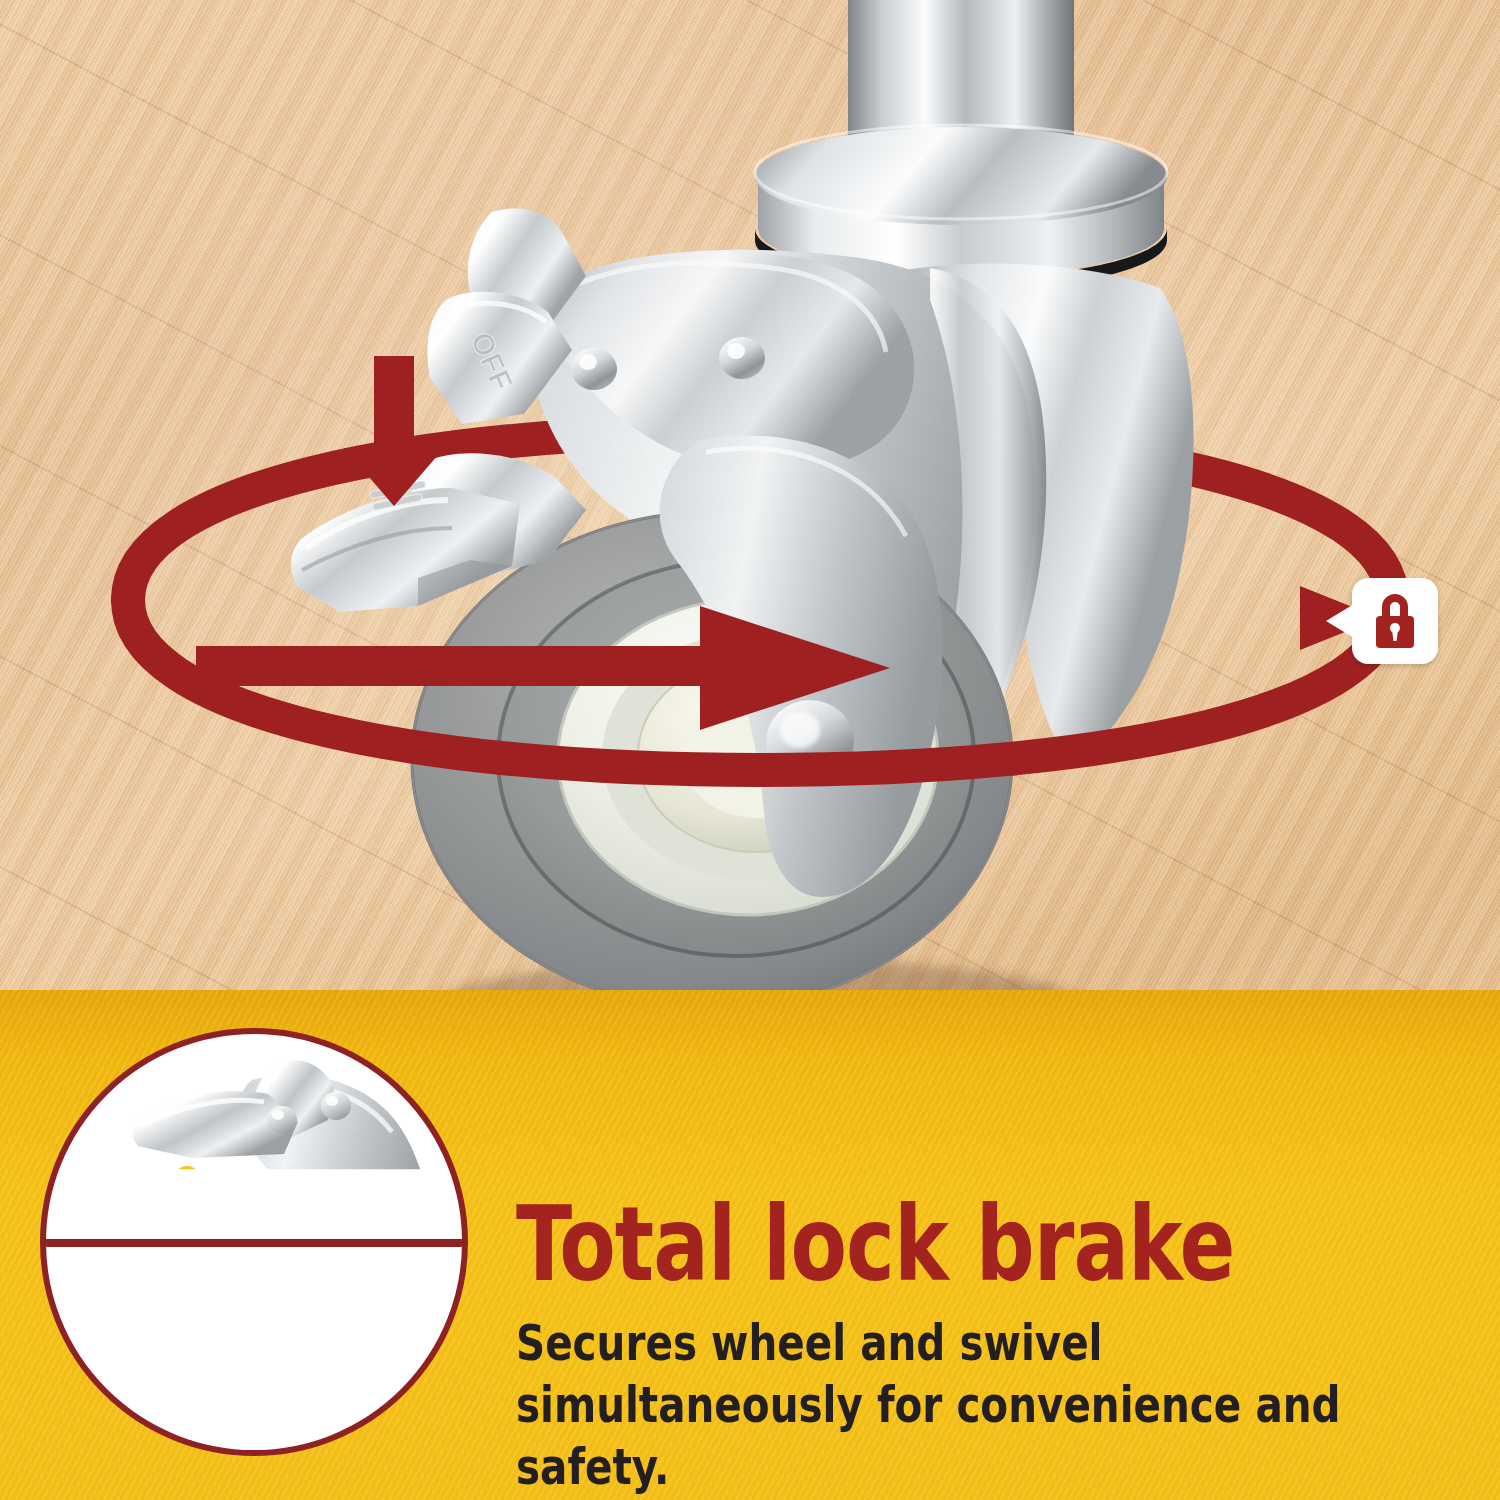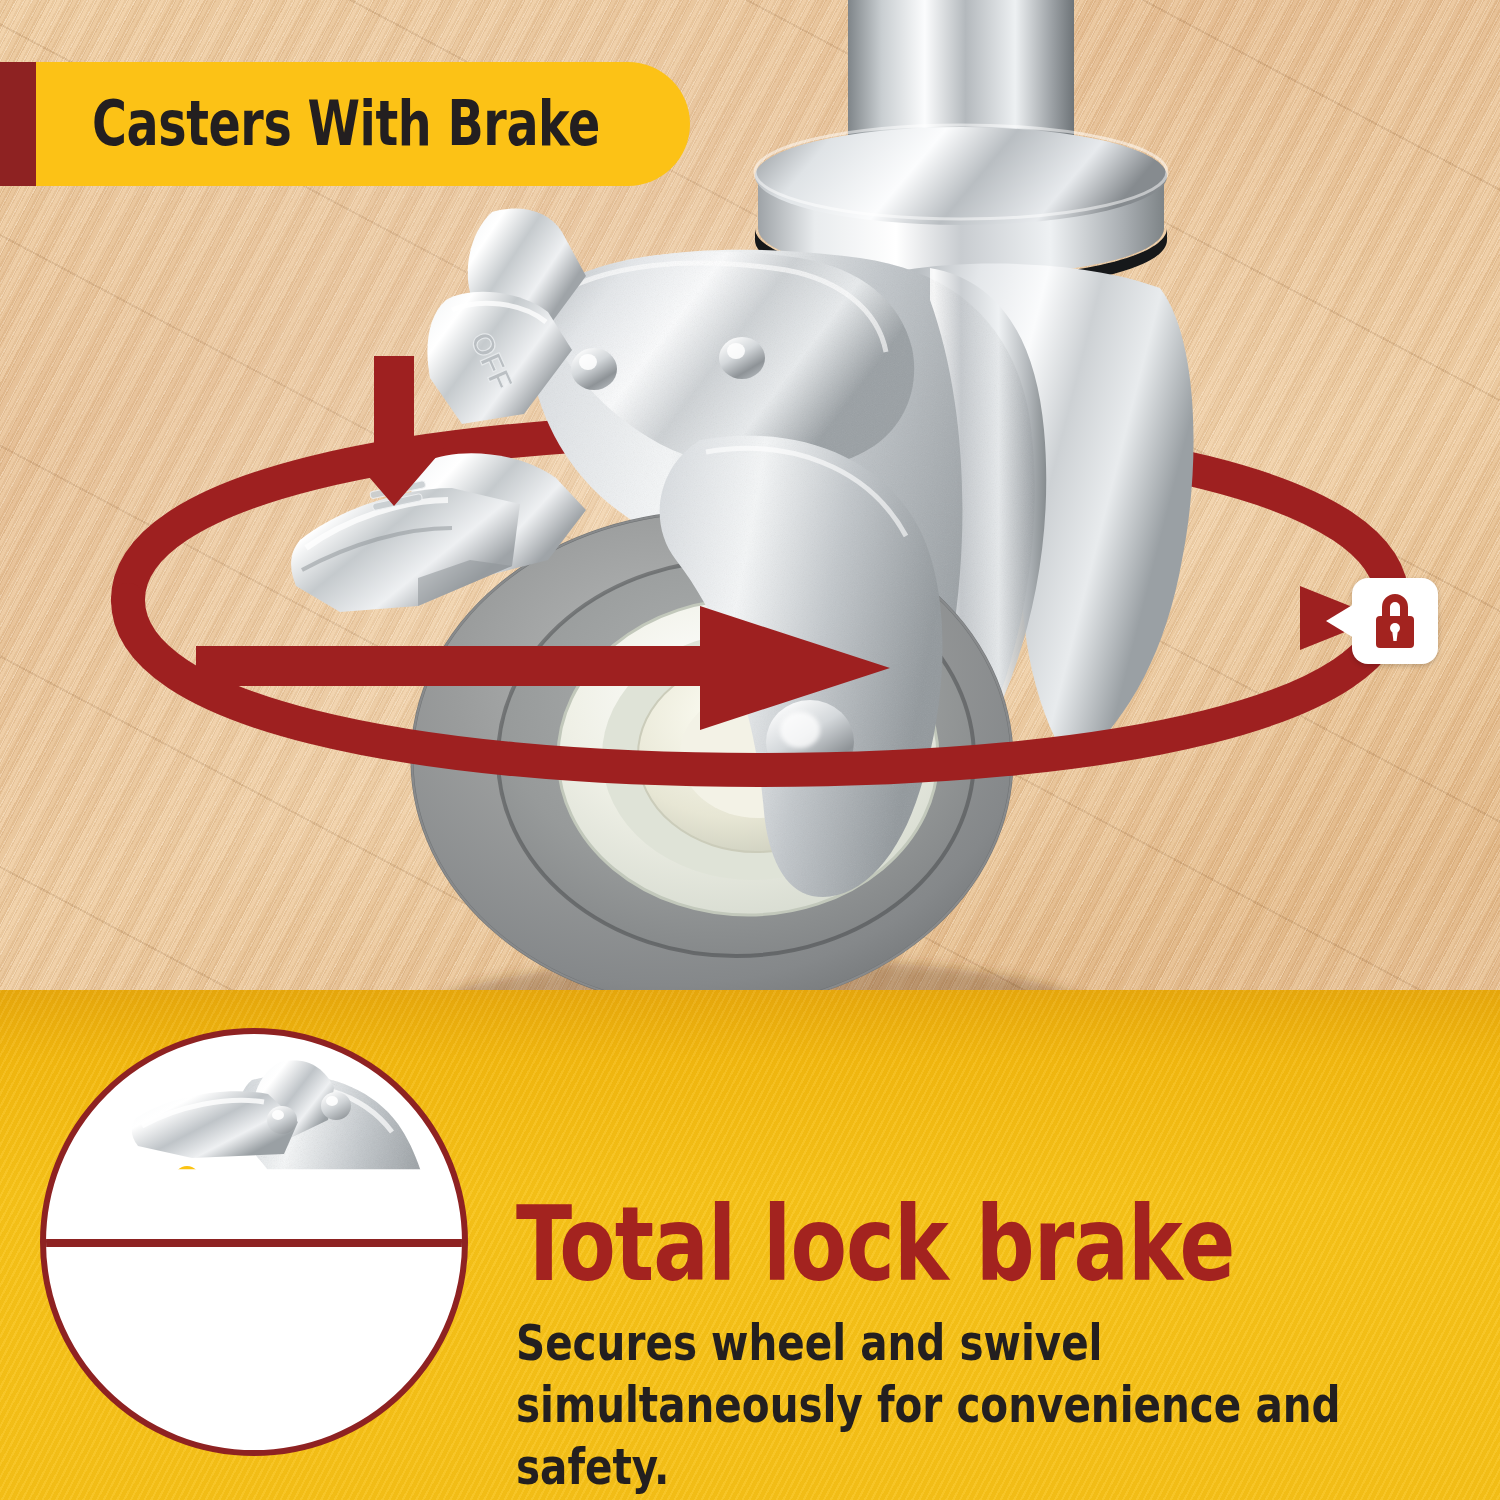--- a/index.html
+++ b/index.html
@@ -282,25 +282,20 @@
       <path d="M700,606 L890,668 L700,730 Z" fill="#9E2020"></path>
     </g>
 
     <g>
       <path d="M680,1130 C810,1178 980,1138 1076,1052" fill="none" stroke="#9E2020" stroke-width="26" stroke-linecap="butt"></path>
       <path d="M1030,1028 L1104,1008 L1088,1082 Z" fill="#9E2020"></path>
       <path d="M712,1094 L646,1138 L714,1170 Z" fill="#9E2020"></path>
     </g>
   </svg>
 
-  <div class="hdr">
-    <div class="hdr-redbar"></div>
-    <div class="hdr-pill"></div>
-    <div class="hdr-title">Casters With Brake</div>
-  </div>
 
   <div class="lockbadge lb1">
     <div class="tail"></div>
     <svg width="52" height="60" viewBox="0 0 52 60">
       <path d="M13,25 L13,16 A13,13 0 0,1 39,16 L39,25 L31,25 L31,16
                A5,5 0 0,0 21,16 L21,25 Z" fill="#A3231F"></path>
       <rect x="7" y="25" width="38" height="32" rx="4" fill="#A3231F"></rect>
       <circle cx="26" cy="37" r="5" fill="#fff"></circle>
       <path d="M23,38 L29,38 L27.6,50 L24.4,50 Z" fill="#fff"></path>
     </svg>

